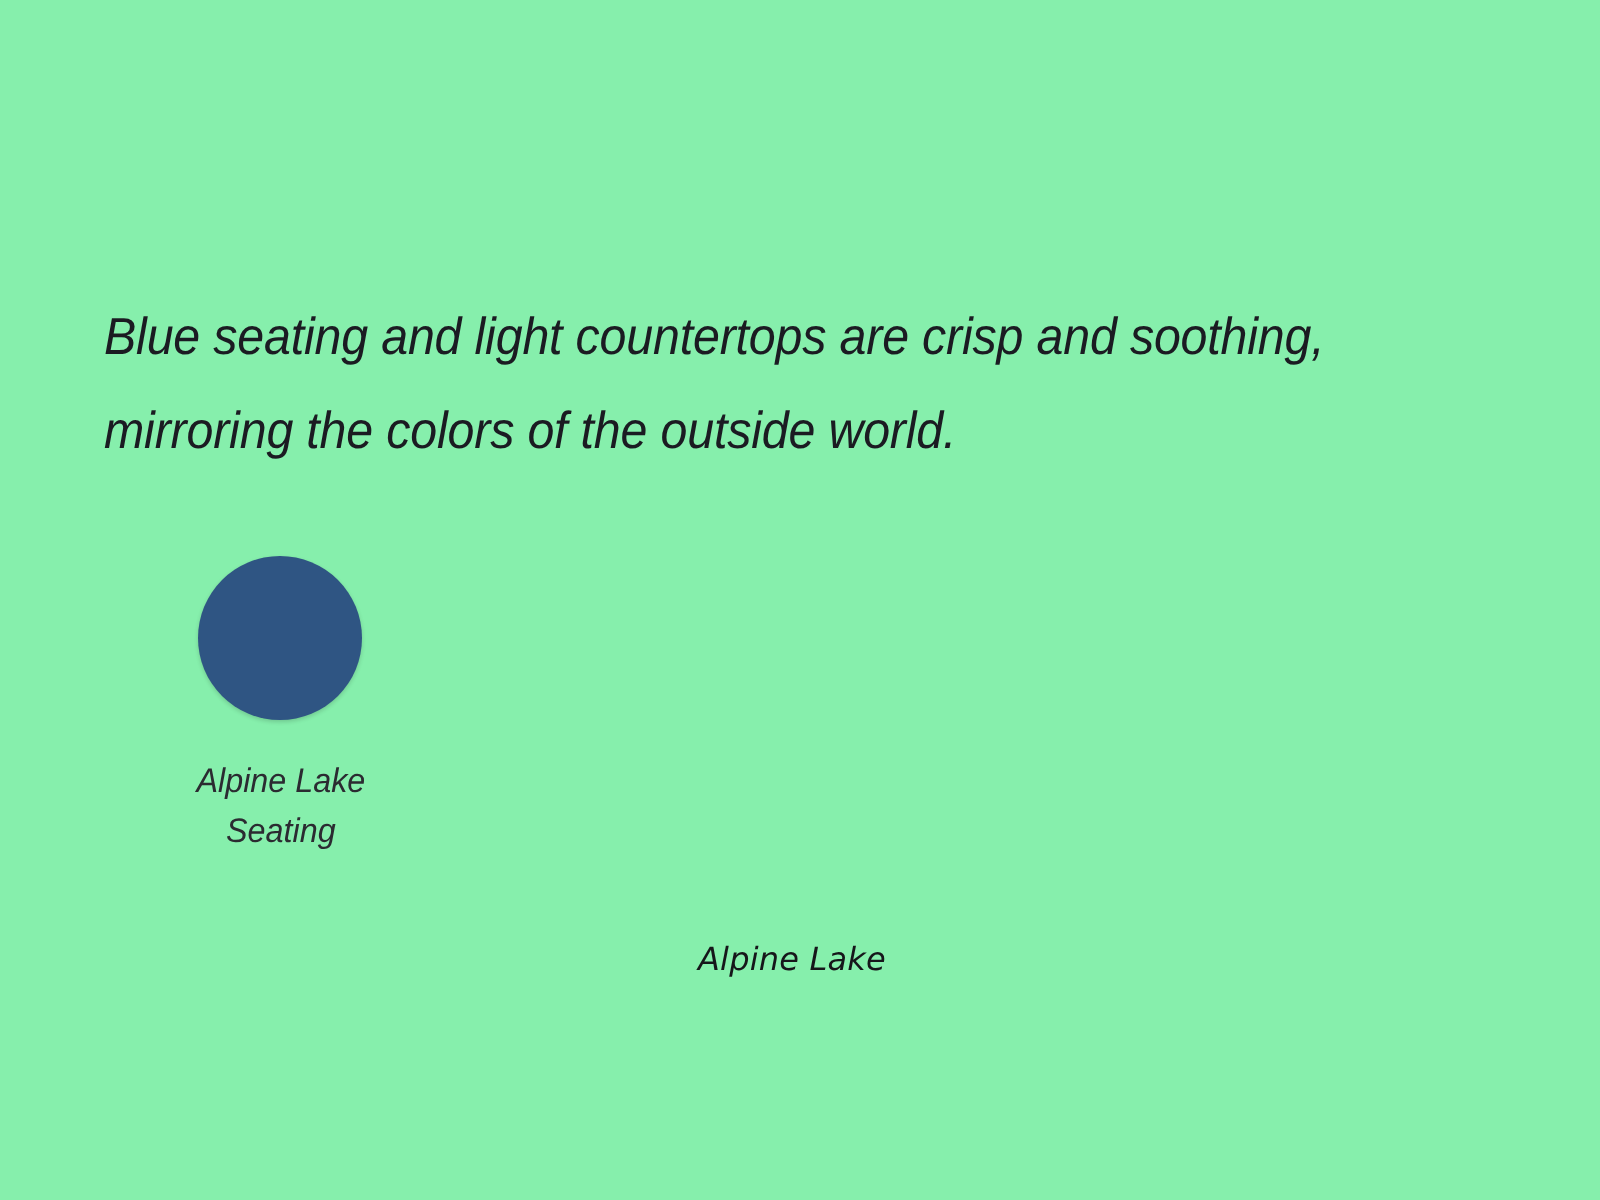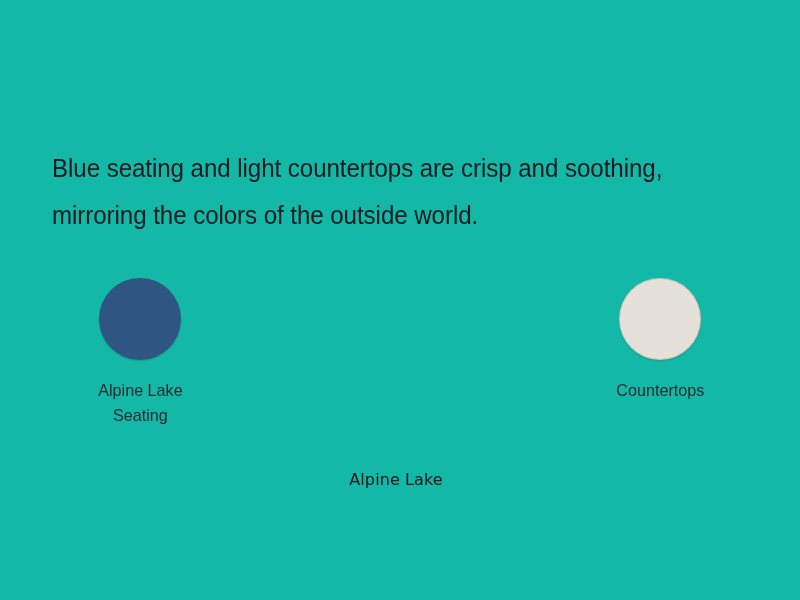--- a/index.html
+++ b/index.html
@@ -103,43 +103,37 @@
     letter-spacing: 0.1px;
   }
   .caption-inner {
     position: relative;
     left: -4px;
   }
 </style>
 </head>
 <body>
 
-<div id="slide" style="background: #14b8a6;">
+<div id="slide" style="background: #86efac; font-style: italic;">
 
   <div class="headline">
     <span class="headline-line">Blue seating and light countertops are crisp and soothing,</span>
     <span class="headline-line">mirroring the colors of the outside world.</span>
   </div>
 
   <div class="swatch-row">
 
     <div class="swatch-item">
       <div class="swatch-dot" id="dot-0" style="background: rgb(47, 85, 131);"></div>
       <div class="swatch-label">
         <span>Alpine Lake</span><br>
         <span>Seating</span>
       </div>
     </div>
 
-    <div class="swatch-item">
-      <div class="swatch-dot light-edge" id="dot-1" style="background: rgb(230, 225, 216);"></div>
-      <div class="swatch-label">
-        <span>Countertops</span>
-      </div>
-    </div>
 
 
 
   </div>
 
   <div class="caption">
     <span class="caption-inner">Alpine Lake</span>
   </div>
 
 </div>

